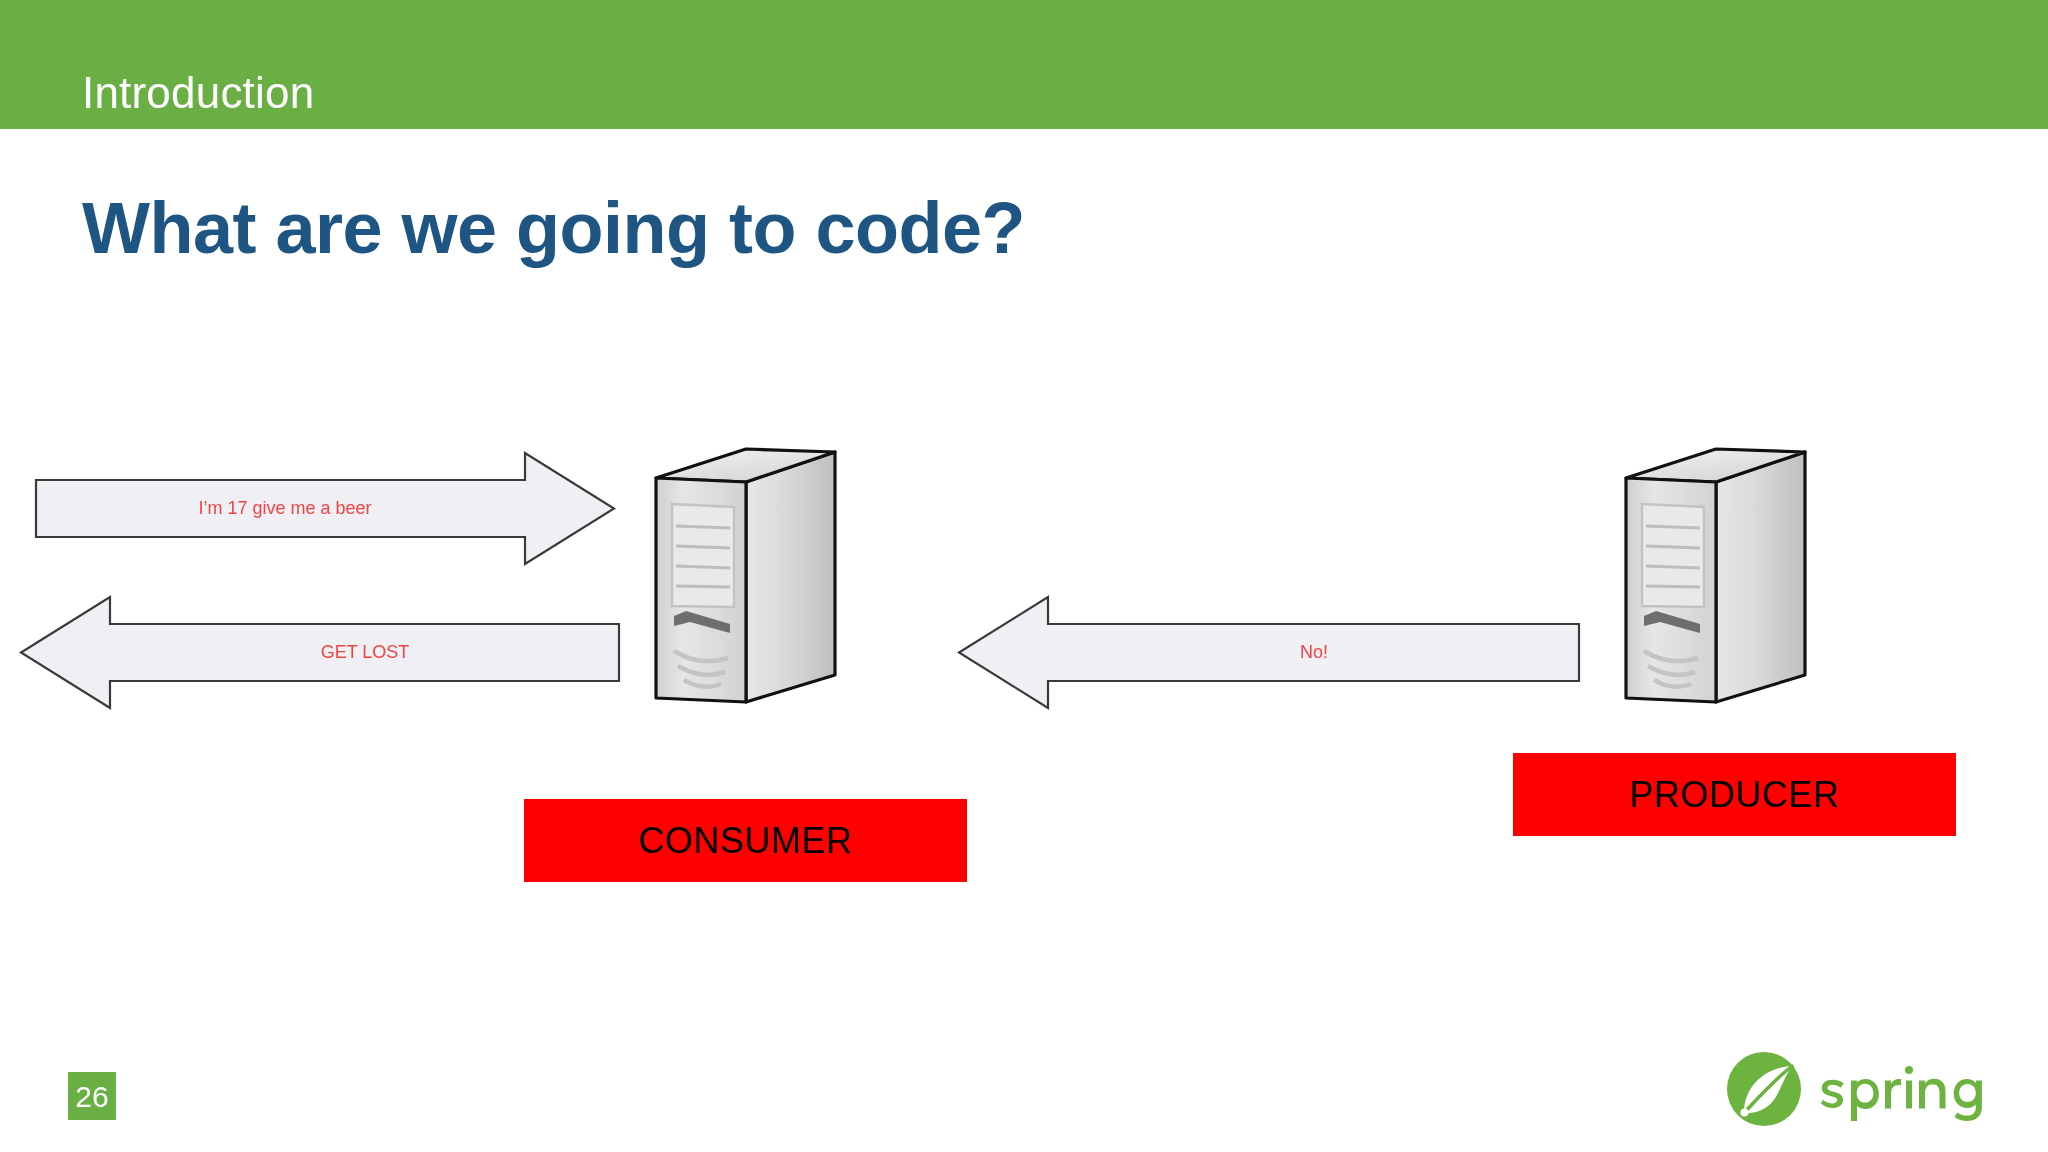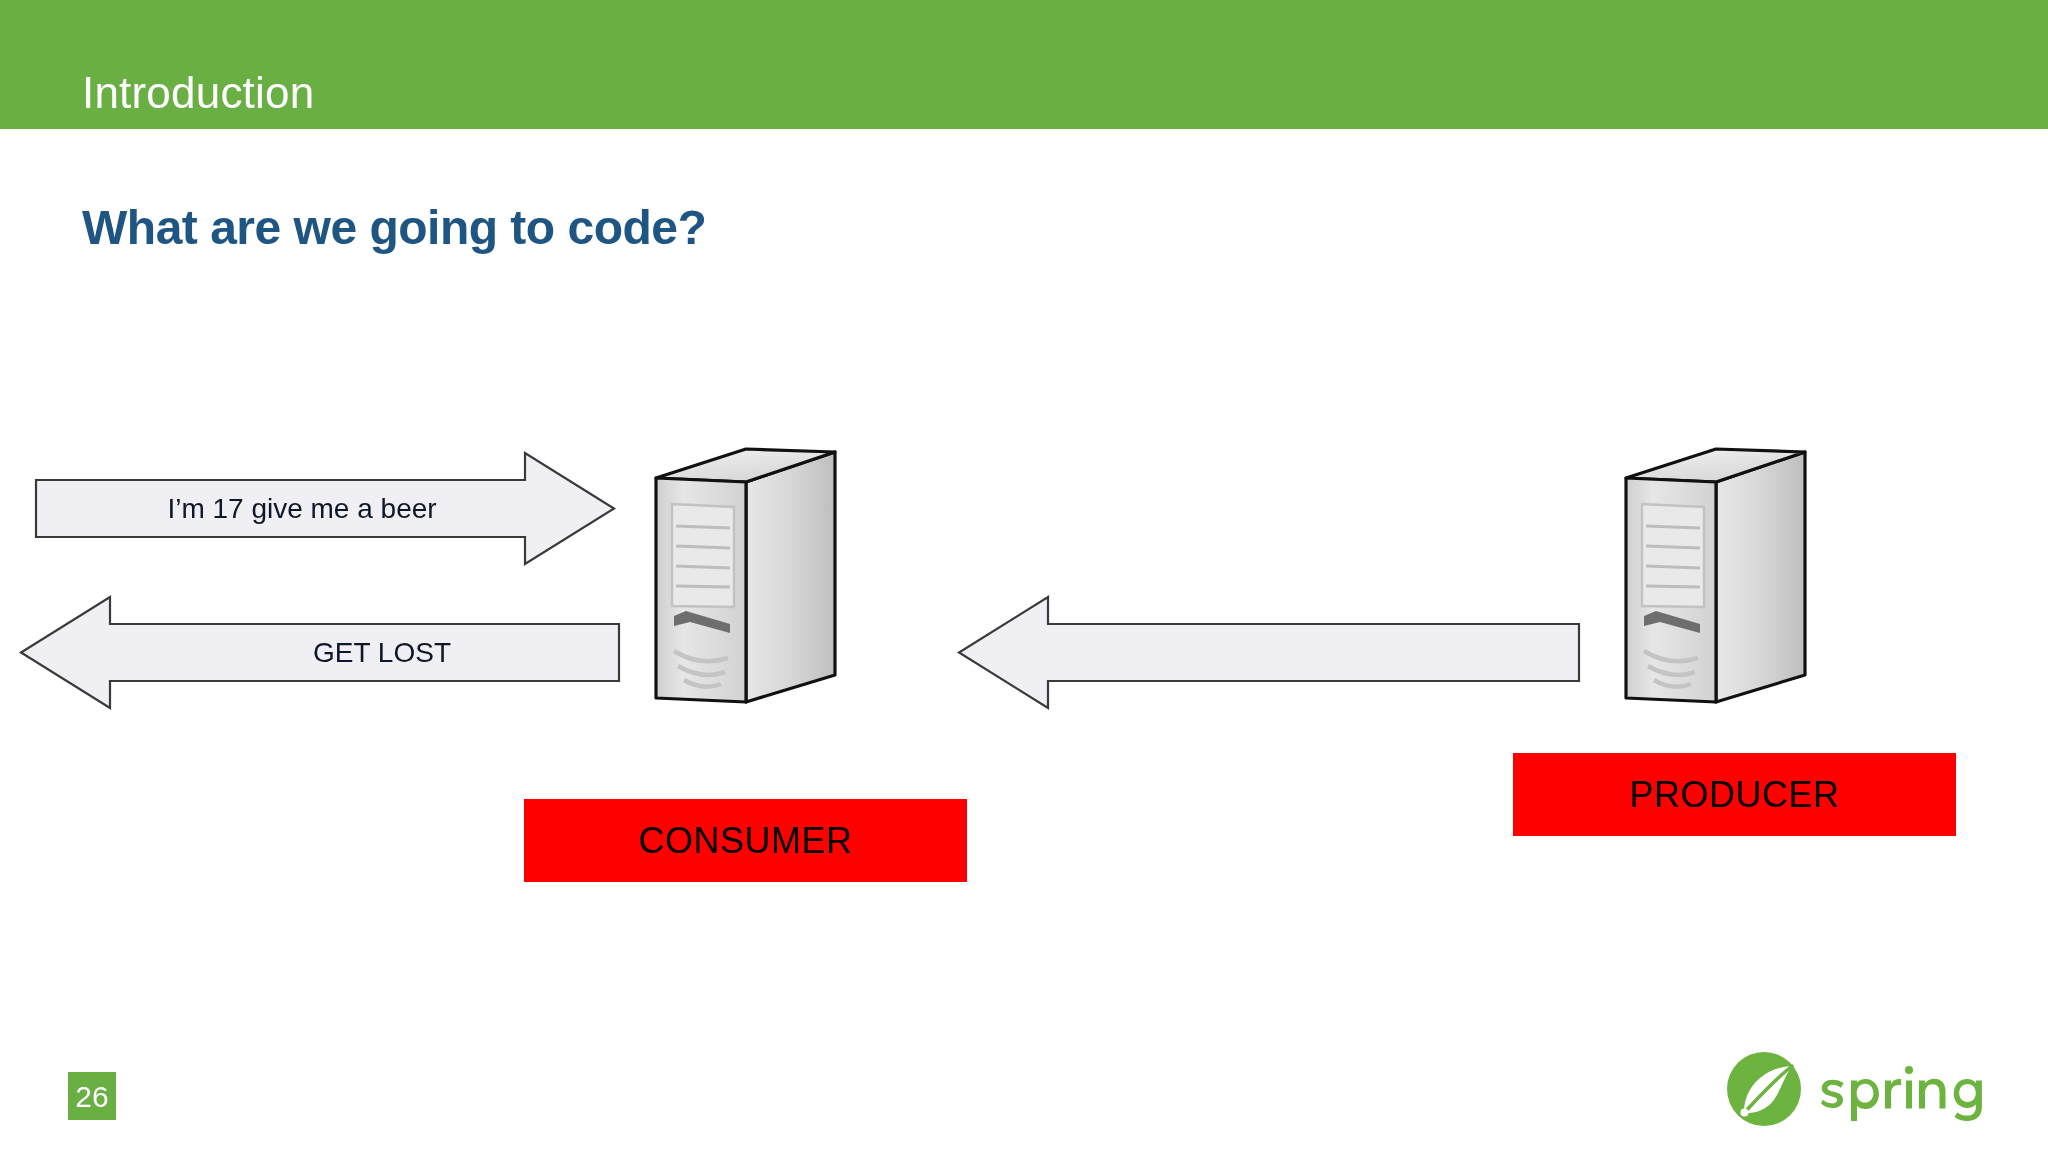--- a/index.html
+++ b/index.html
@@ -35,21 +35,21 @@
     letter-spacing: 0.2px;
     white-space: nowrap;
     margin-top: 28px;
   }
 
   
   #slide-title {
     position: absolute;
     left: 82px;
     top: 192px;
-    font-size: 48px;
+    font-size: 72px;
     line-height: 72px;
     font-weight: bold;
     color: #1F5582;
     white-space: nowrap;
     letter-spacing: -0.5px;
   }
 
   
   #diagram {
     position: absolute;
@@ -67,25 +67,24 @@
     display: block;
     overflow: visible;
   }
   .arrow-label {
     position: absolute;
     top: 0;
     height: 100%;
     display: flex;
     align-items: center;
     justify-content: center;
-    font-size: 28px;
-    color: #0f172a;
+    font-size: 18px;
+    color: #ef4444;
     white-space: nowrap;
     pointer-events: none;
-    padding-left: 17px;
   }
 
   
   .role-box {
     position: absolute;
     background: #FE0000;
     display: flex;
     align-items: center;
     justify-content: center;
     font-size: 36px;
@@ -186,20 +185,21 @@
       <path d="M28,236 Q52,250 75,242" fill="none" stroke="#C4C4C4" stroke-width="4.5"></path>
       <path d="M34,250 Q53,261 71,254" fill="none" stroke="#C4C4C4" stroke-width="4.5"></path>
     </svg>
   </div>
 
 
   <div class="arrow-wrap" style="left:958px; top:596px; width:622px; height:113px;">
     <svg width="622" height="113" viewBox="0 0 622 113">
       <path d="M621,28 L90,28 L90,1 L1,56.5 L90,112 L90,85 L621,85 Z" fill="#F0EFF3" stroke="#3A3A3A" stroke-width="2.2" stroke-linejoin="miter"></path>
     </svg>
+    <div class="arrow-label" style="left:90px; width:532px;">No!</div>
   </div>
 
   <div class="server-tower" style="left:1620px; top:430px;">
     <svg width="210" height="285" viewBox="0 0 210 285">
       <defs>
         <linearGradient id="sideGradB" x1="0" y1="0" x2="1" y2="0">
           <stop offset="0%" stop-color="#E7E7E7"></stop>
           <stop offset="45%" stop-color="#D9D9D9"></stop>
           <stop offset="100%" stop-color="#BFBFBF"></stop>
         </linearGradient>

